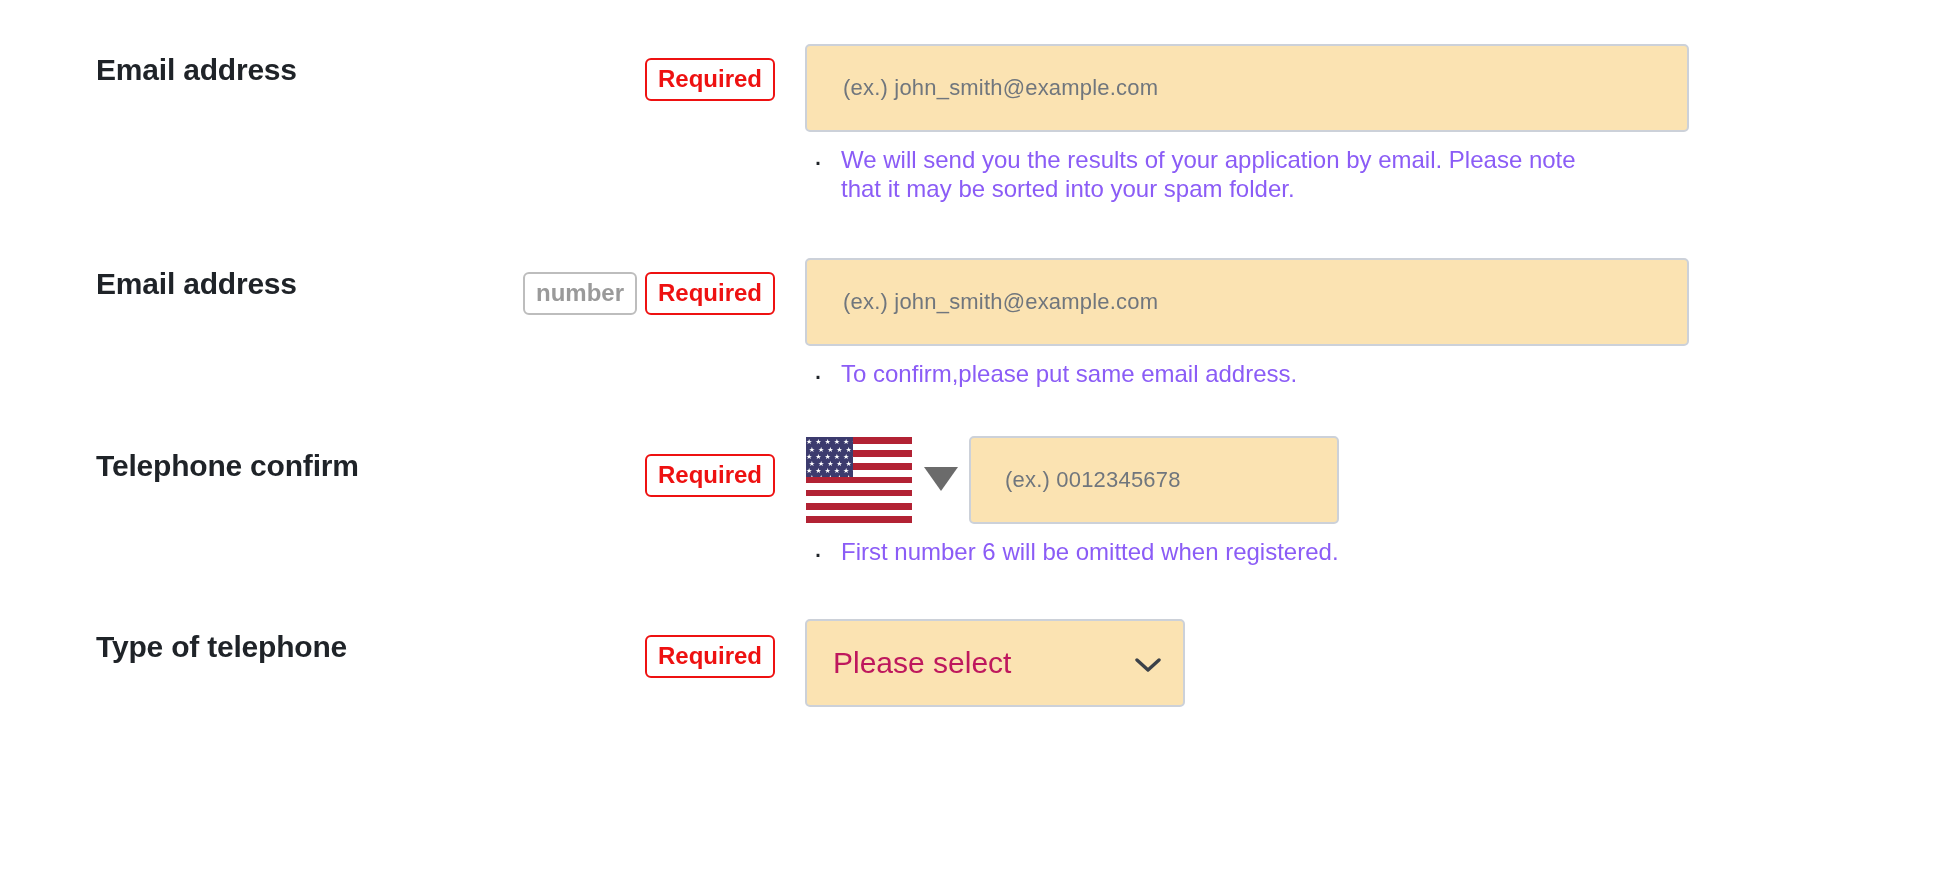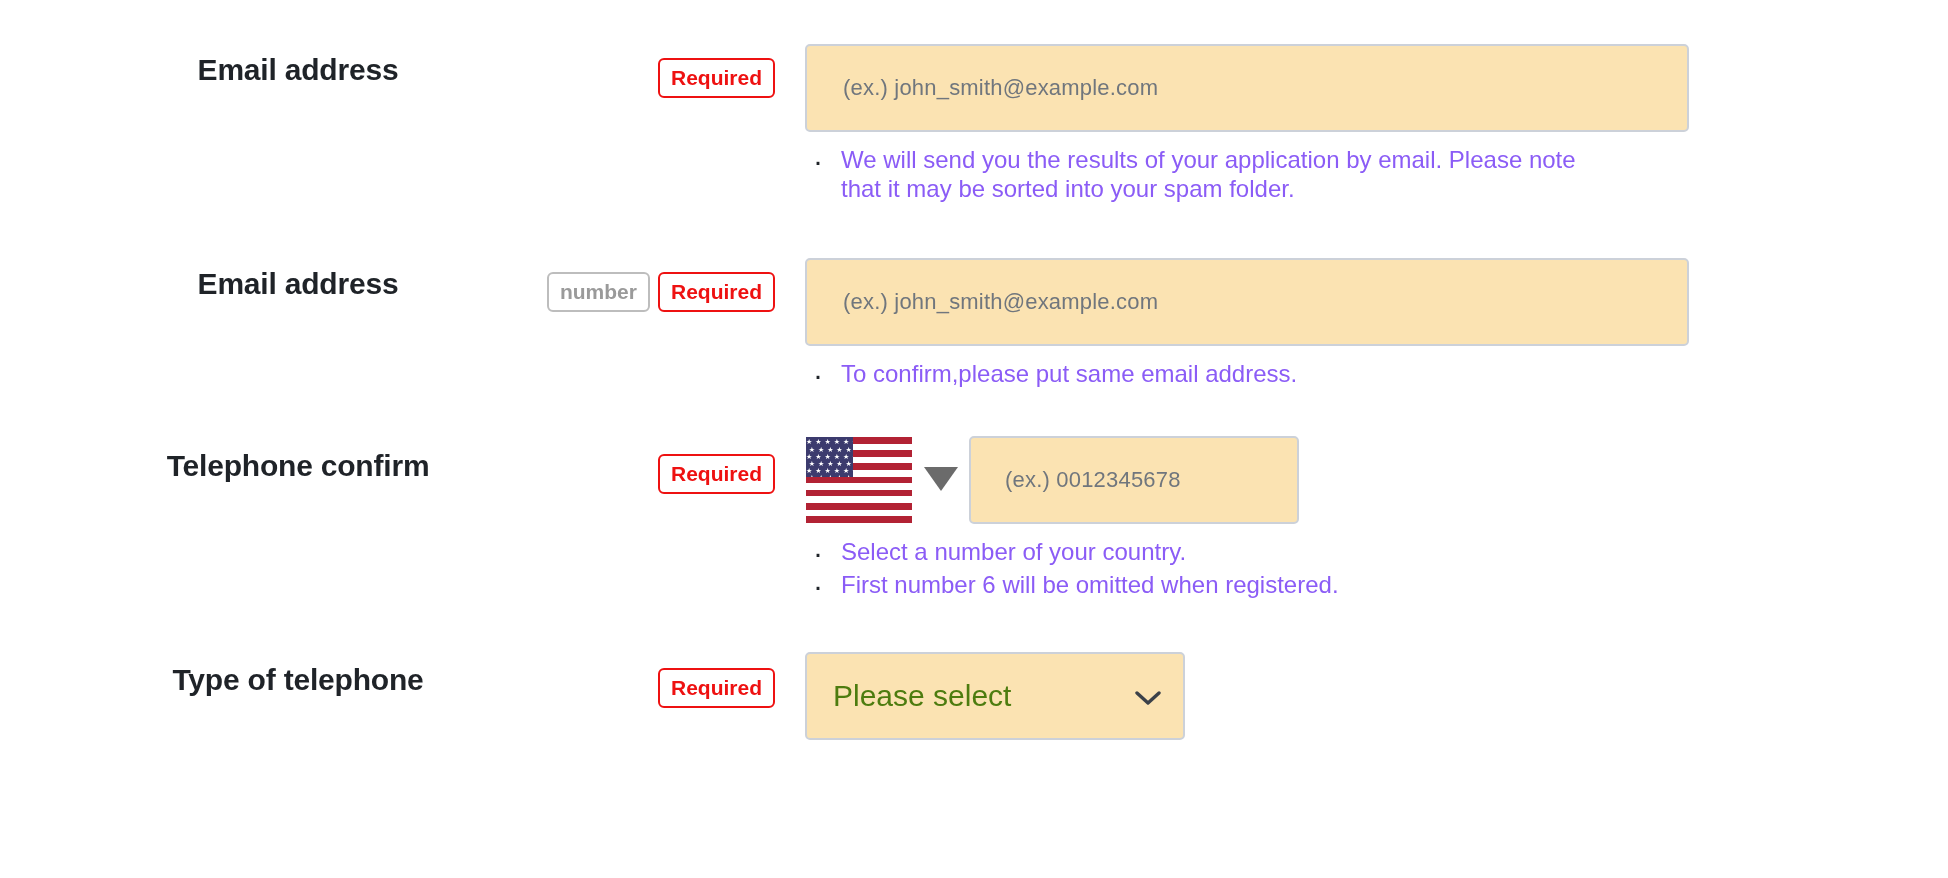--- a/index.html
+++ b/index.html
@@ -28,21 +28,20 @@
     align-items: flex-start;
     width: 100%;
   }
 
   .label-cell {
     width: 500px;
     flex: 0 0 500px;
     box-sizing: border-box;
     padding-left: 96px;
     padding-top: 30px;
-    text-align: center;
   }
 
   .field-label {
     font-size: 30px;
     font-weight: bold;
     letter-spacing: -0.2px;
     color: #1f2328;
     line-height: 1.2;
     white-space: nowrap;
   }
@@ -55,21 +54,21 @@
     justify-content: flex-end;
     align-items: flex-start;
     gap: 8px;
     padding-top: 36px;
     padding-right: 30px;
   }
 
   .badge {
     display: inline-block;
     box-sizing: border-box;
-    font-size: 21px;
+    font-size: 24px;
     font-weight: bold;
     line-height: 1;
     padding: 7px 11px 8px;
     border-radius: 6px;
     white-space: nowrap;
   }
   .badge-required {
     color: #ee1111;
     border: 2px solid #ee1111;
   }
@@ -91,21 +90,21 @@
     height: 88px;
     background: #fbe3b2;
     border: 2px solid #ccd1d9;
     border-radius: 5px;
     font-size: 22px;
     color: #70767d;
     padding: 0 0 0 36px;
     letter-spacing: 0.2px;
   }
   .input-email { width: 884px; }
-  .input-phone { width: 330px; padding-left: 34px; }
+  .input-phone { width: 370px; padding-left: 34px; }
 
   .hint-list {
     margin: 0;
     padding: 14px 0 0 0;
     list-style: none;
     width: 800px;
   }
   .hint-item {
     position: relative;
     font-size: 24px;
@@ -188,21 +187,21 @@
     position: relative;
     width: 380px;
     height: 88px;
     background: #fbe3b2;
     border: 2px solid #ccd1d9;
     border-radius: 5px;
     display: flex;
     align-items: center;
     padding-left: 26px;
     font-size: 30px;
-    color: #4d7c0f;
+    color: #be185d;
   }
   .select-chevron {
     position: absolute;
     right: 22px;
     top: 50%;
     transform: translateY(-50%);
     display: block;
   }
 
   .r1 { margin-bottom: 2px; }
@@ -275,21 +274,20 @@
           </span>
         </div>
         <div class="flag-arrow">
           <svg width="34" height="26" viewBox="0 0 34 26">
             <polygon points="0,0 34,0 17,24" fill="#6b6b6b"></polygon>
           </svg>
         </div>
         <div class="text-input input-phone">(ex.)  0012345678</div>
       </div>
       <ul class="hint-list">
-        <li class="hint-item">Select a number of your country.</li>
         <li class="hint-item">First number 6 will be omitted when registered.</li>
       </ul>
     </div>
   </div>
 
   <div class="row r4">
     <div class="label-cell">
       <div class="field-label">Type of telephone</div>
     </div>
     <div class="badge-cell">

